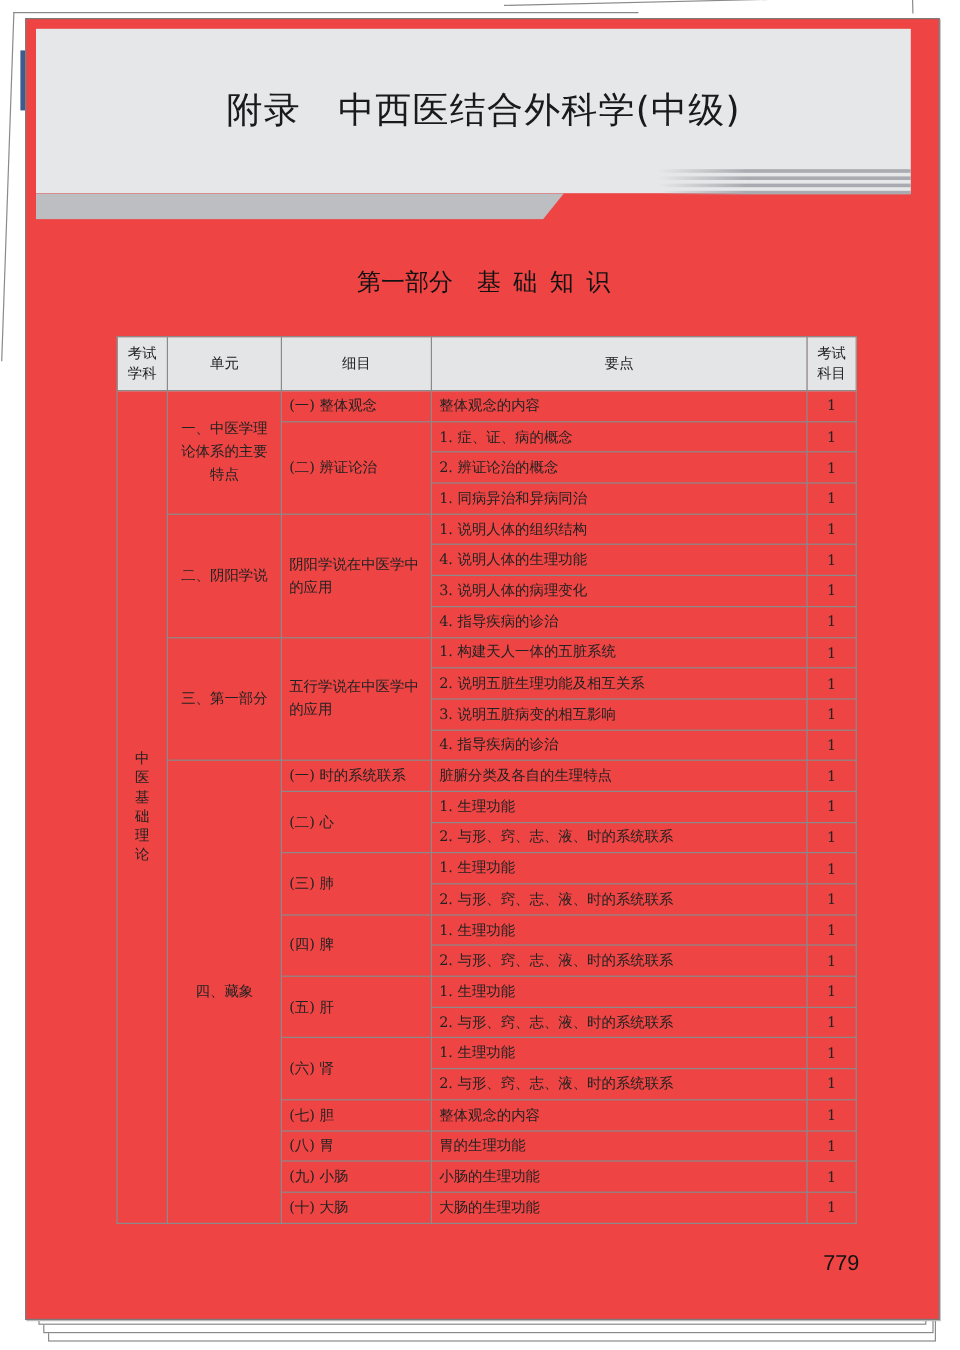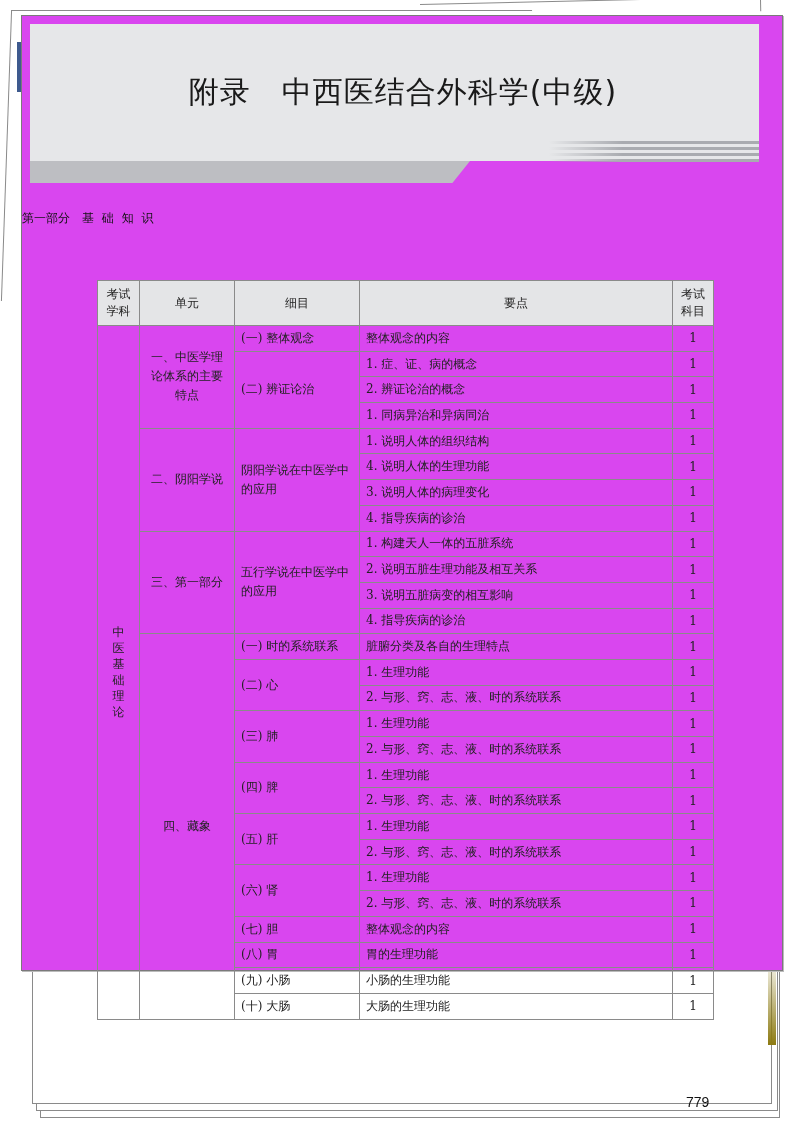--- a/index.html
+++ b/index.html
@@ -9,44 +9,44 @@
   .sheet.s1 { left:40px; top:28px; width:740px; height:1090px; }
   .sheet.s2 { left:36px; top:26px; width:742px; height:1085px; }
   .sheet.s3 { left:32px; top:24px; width:740px; height:1080px; }
   .back-tilt { position:absolute; left:6px; top:10px; width:520px; height:290px;
                border-left:1px solid #8a8a8a; border-top:1px solid #8a8a8a; transform:skewX(-2deg); }
   .back-tilt-r { position:absolute; left:420px; top:4px; width:340px; height:14px;
                  border-top:1px solid #8a8a8a; border-right:1px solid #8a8a8a; transform:rotate(-1.3deg); transform-origin:left top; }
   .blue-edge { position:absolute; left:17px; top:42px; width:4px; height:50px; background:#3e5a8e; }
   .olive-edge { position:absolute; left:768px; top:955px; width:8px; height:90px;
                 background:linear-gradient(to bottom, rgba(140,120,10,0.0), #8c7a12); }
-  .page { position:absolute; left:21px; top:15px; width:762px; height:956px; background:#d946ef;
+  .page { position:absolute; left:21px; top:15px; width:762px; height:1085px; background:#ef4444;
           border:1px solid #7a7a7a; box-sizing:border-box; box-shadow:1px 1px 0 #bbb; }
   .banner { position:absolute; left:8px; top:8px; width:729px; height:137px; background:#e6e7e9; }
   .banner-lines { position:absolute; right:0; top:117px; width:210px; height:30px; }
   .banner-lines div { height:3px; margin-bottom:3px; background:linear-gradient(to right, rgba(170,172,176,0), #a9abb0 35%); }
   .strip { position:absolute; left:8px; top:145px; width:440px; height:22px; background:#bdbec2;
            clip-path:polygon(0 0, 100% 0, 96% 100%, 0 100%); }
   .title { position:absolute; left:0; width:762px; text-align:center; font-family:"DejaVu Sans","Liberation Sans",sans-serif;
            font-size:30px; color:#1a1a1a; letter-spacing:1px; }
   .title.l1 { top:56px; }
   .title.l2 { top:94px; }
-  .section-title { position:absolute; left:0; width:762px; top:194px; 
-                   font-family:"DejaVu Sans","Liberation Sans",sans-serif; font-size:12px; color:#111; word-spacing:4px; }
+  .section-title { position:absolute; left:0; width:762px; top:206px; text-align:center;
+                   font-family:"DejaVu Sans","Liberation Sans",sans-serif; font-size:20px; color:#111; word-spacing:4px; }
   table.outline { position:absolute; left:75px; top:264px; width:617px; border-collapse:collapse; font-size:12px; }
   table.outline th, table.outline td { border:1px solid #8a8a8a; padding:0 6px; height:24.7px; }
   table.outline { border:1.5px solid #333; }
   table.outline th { background:#e4e5e7; font-family:"DejaVu Sans","Liberation Sans",sans-serif; font-weight:normal;
                      font-size:12px; height:44px; text-align:center; line-height:17px; }
   td.subject { vertical-align:middle; text-align:center; width:29px; padding:0; line-height:16px; }
   td.unit { vertical-align:middle; width:82px; line-height:19px;text-align:center; }
   td.item { width:112px; vertical-align:middle; line-height:19px; }
   td.point { }
   td.num { text-align:center; width:28px; padding:0; }
-  .pagenum { position:absolute; left:664px; top:1078px; font-family:"Liberation Sans","DejaVu Sans",sans-serif; font-size:14px; color:#111; }
+  .pagenum { position:absolute; left:664px; top:1026px; font-family:"Liberation Sans","DejaVu Sans",sans-serif; font-size:18px; color:#111; }
 </style>
 </head>
 <body>
 
 <div class="sheet s1"></div>
 <div class="sheet s2"></div>
 <div class="sheet s3"></div>
 <div class="back-tilt"></div>
 <div class="back-tilt-r"></div>
 <div class="blue-edge"></div>

